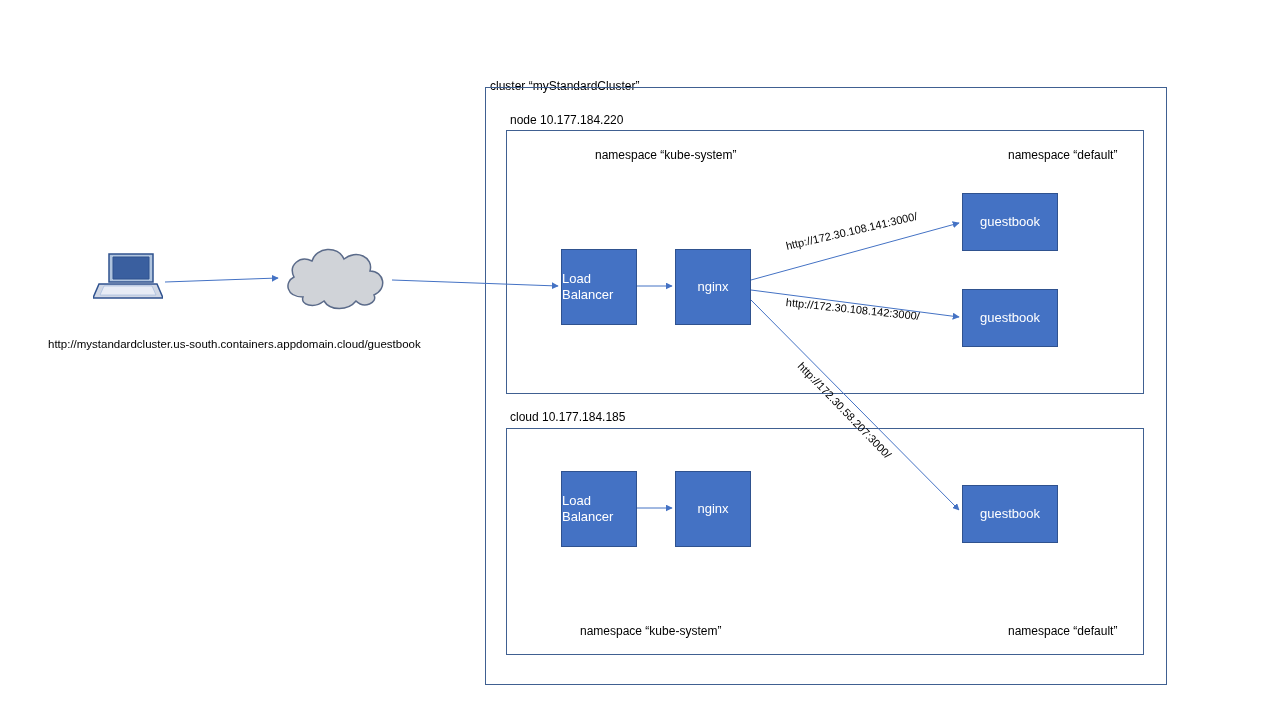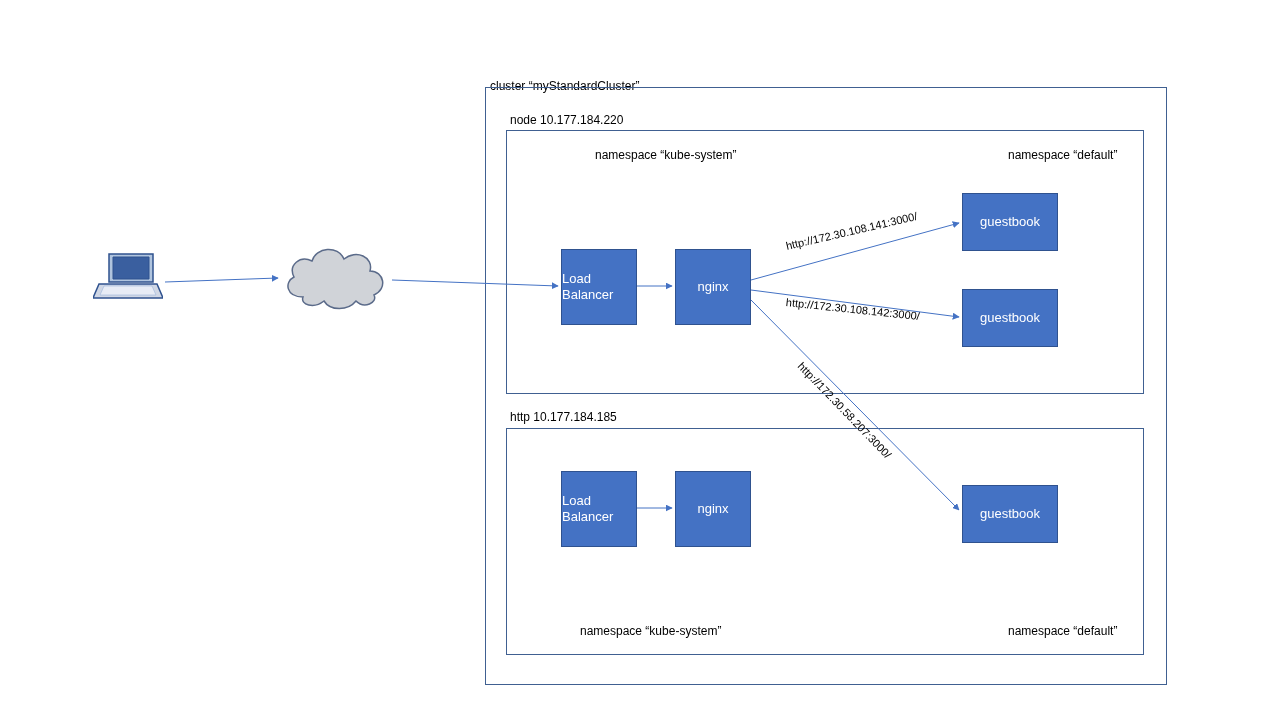--- a/index.html
+++ b/index.html
@@ -68,39 +68,40 @@
              C 38 10, 60 8, 66 22
              C 78 12, 96 20, 92 34
              C 106 34, 110 52, 96 58
              C 100 66, 86 72, 78 64
              C 70 74, 52 74, 46 64
              C 36 72, 22 68, 25 60 Z" fill="#d0d3d8" stroke="#5b6b8a" stroke-width="1.5"></path>
   </svg>
 </div>
 
 <div class="url-block" style="left:48px; top:337px;">
+  <div>http://mystandardcluster.us-south.containers.appdomain.cloud/guestbook</div>
 </div>
 
 <div class="label" style="left:490px; top:70px;margin-top:9px;">cluster “myStandardCluster”</div>
 
 <div class="container" style="left:485px; top:87px; width:680px; height:596px;"></div>
 
 <div class="label" style="left:510px; top:113px;">node 10.177.184.220</div>
 
 <div class="container" style="left:506px; top:130px; width:636px; height:262px;"></div>
 
 <div class="label" style="left:595px; top:148px;">namespace “kube-system”</div>
 <div class="label" style="left:1008px; top:148px;">namespace “default”</div>
 
 <div class="box" style="left:561px; top:249px; width:74px; height:74px;">Load Balancer</div>
 <div class="box" style="left:675px; top:249px; width:74px; height:74px;">nginx</div>
 <div class="box" style="left:962px; top:193px; width:94px; height:56px;">guestbook</div>
 <div class="box" style="left:962px; top:289px; width:94px; height:56px;">guestbook</div>
 
-<div class="label" style="left:510px; top:410px;">http 10.177.184.185</div>
+<div class="label" style="left:510px; top:410px;">cloud 10.177.184.185</div>
 
 <div class="container" style="left:506px; top:428px; width:636px; height:225px;"></div>
 
 <div class="box" style="left:561px; top:471px; width:74px; height:74px;">Load Balancer</div>
 <div class="box" style="left:675px; top:471px; width:74px; height:74px;">nginx</div>
 <div class="box" style="left:962px; top:485px; width:94px; height:56px;">guestbook</div>
 
 <div class="label" style="left:580px; top:624px;">namespace “kube-system”</div>
 <div class="label" style="left:1008px; top:624px;">namespace “default”</div>
 

